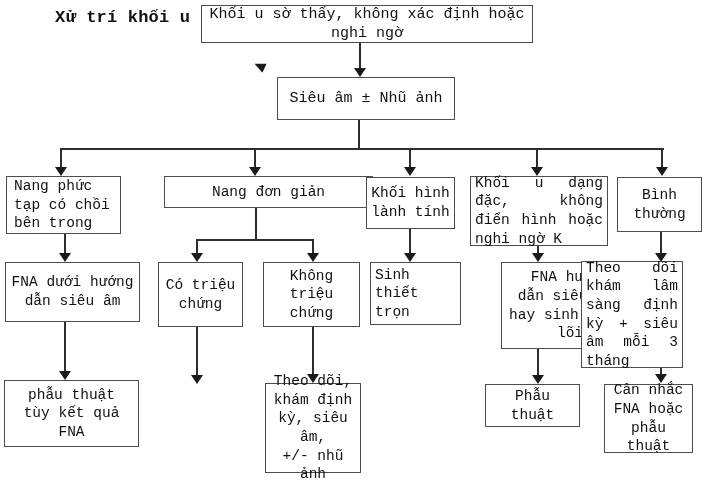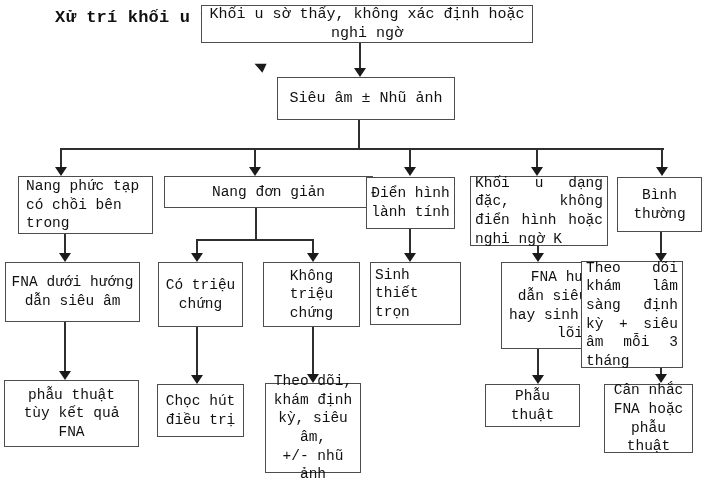--- a/index.html
+++ b/index.html
@@ -42,30 +42,30 @@
   <div class="title">Xử trí khối u vú</div>
 
   <div class="box" style="left:201px;top:5px;width:332px;height:38px">
     <span class="txt" style="font-size:15px">Khối u sờ thấy, không xác định hoặc nghi ngờ</span>
   </div>
 
   <div class="box" style="left:277px;top:77px;width:178px;height:43px">
     <span class="txt" style="font-size:15px">Siêu âm ± Nhũ ảnh</span>
   </div>
 
-  <div class="box left" style="left:18px;top:176px;width:135px;height:58px">
+  <div class="box left" style="left:6px;top:176px;width:115px;height:58px">
     <span class="txt">Nang phức tạp có chồi bên trong</span>
   </div>
 
   <div class="box" style="left:164px;top:176px;width:209px;height:32px">
     <span class="txt">Nang đơn giản</span>
   </div>
 
   <div class="box" style="left:366px;top:177px;width:89px;height:52px">
-    <span class="txt">Điển hình
+    <span class="txt">Khối hình
 lành tính</span>
   </div>
 
   <div class="box just" style="left:470px;top:176px;width:138px;height:70px">
     <span class="txt">Khối u dạng đặc, không điển hình hoặc nghi ngờ K</span>
   </div>
 
   <div class="box" style="left:617px;top:177px;width:85px;height:55px">
     <span class="txt">Bình
 thường</span>
@@ -99,24 +99,20 @@
 
   <div class="box just" style="left:581px;top:261px;width:102px;height:107px">
     <span class="txt">Theo dõi khám lâm sàng định kỳ + siêu âm mỗi 3 tháng</span>
   </div>
 
   <div class="box" style="left:4px;top:380px;width:135px;height:67px">
     <span class="txt">phẫu thuật
 tùy kết quả FNA</span>
   </div>
 
-  <div class="box" style="left:157px;top:384px;width:87px;height:53px">
-    <span class="txt">Chọc hút
-điều trị</span>
-  </div>
 
   <div class="box" style="left:265px;top:383px;width:96px;height:90px">
     <span class="txt">Theo dõi,
 khám định
 kỳ, siêu âm,
 +/- nhũ ảnh</span>
   </div>
 
   <div class="box" style="left:485px;top:384px;width:95px;height:43px">
     <span class="txt">Phẫu thuật</span>

